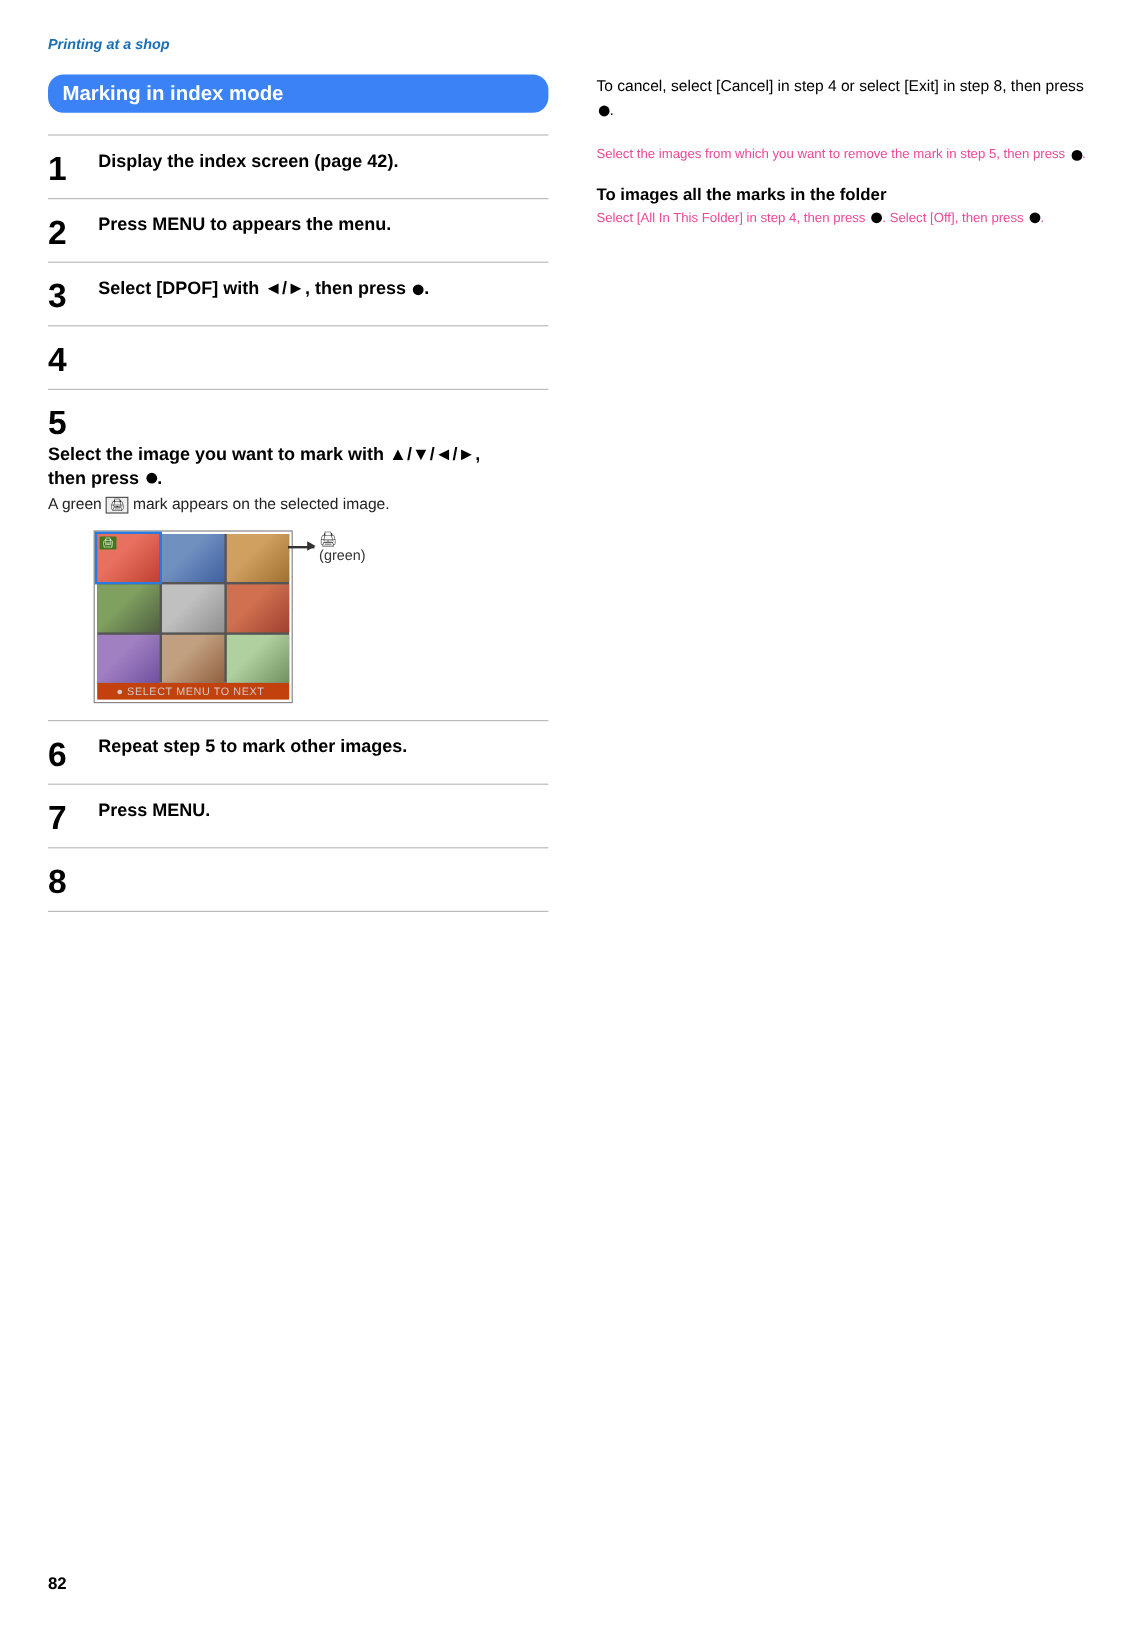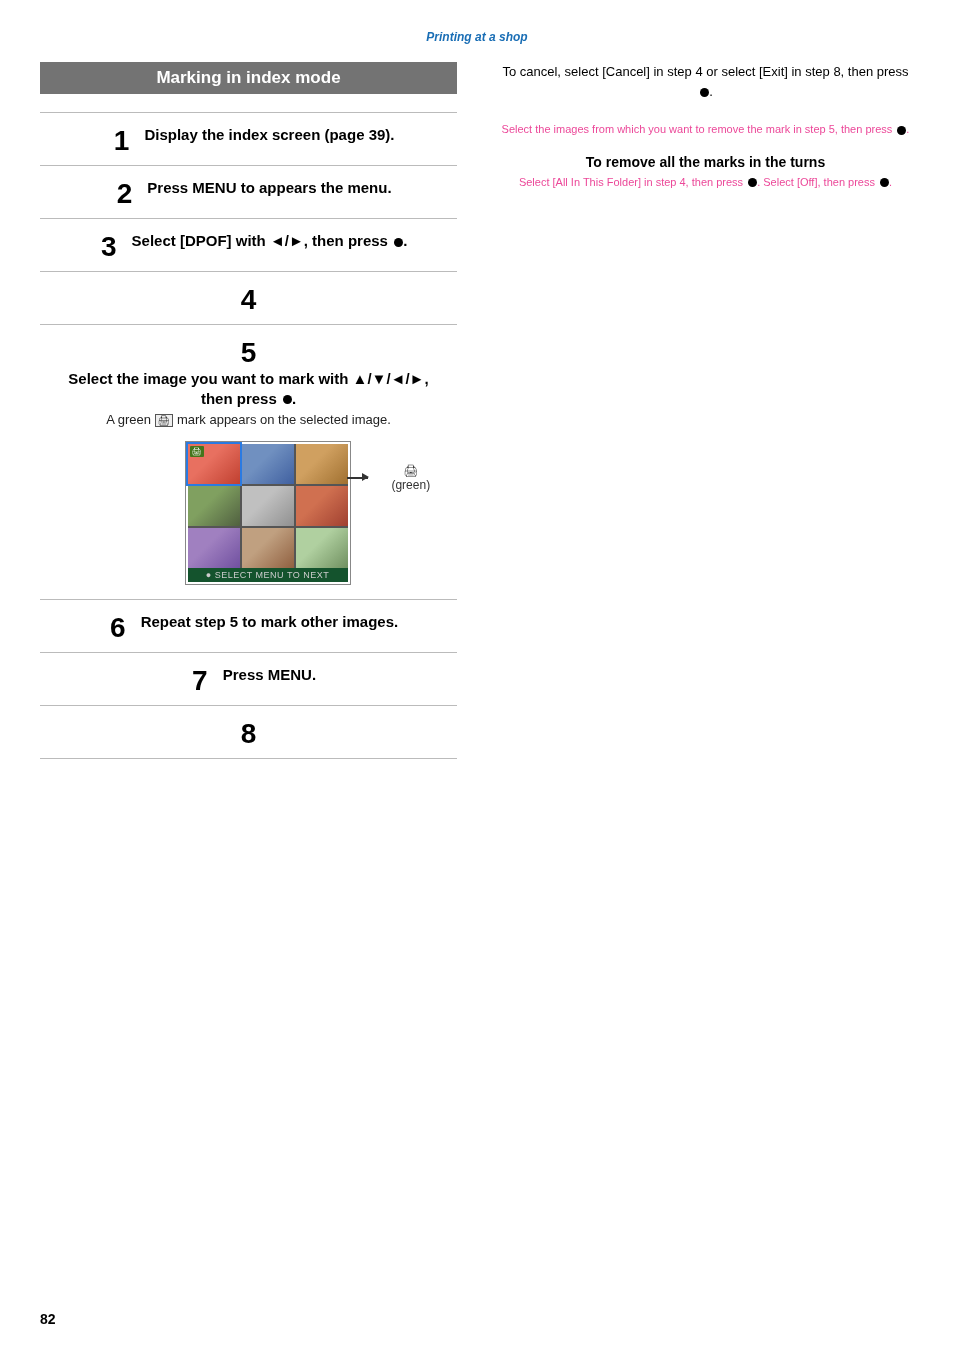--- a/index.html
+++ b/index.html
@@ -10,21 +10,20 @@
       font-family: Arial, Helvetica, sans-serif;
       font-size: 14px;
       color: #000;
       position: relative;
     }
     .page {
       width: 954px;
       min-height: 1357px;
       padding: 30px 40px 30px 40px;
       position: relative;
-      text-align: center;
     }
     .top-label {
       color: #1a6eb5;
       font-size: 12px;
       font-style: italic;
       margin-bottom: 18px;
       font-weight: bold;
     }
     .main-content {
       display: flex;
@@ -33,28 +32,29 @@
     .left-col {
       width: 460px;
       padding-right: 30px;
     }
     .right-col {
       width: 440px;
       padding-left: 10px;
       padding-top: 0;
     }
     .section-title-box {
-      background: #737373;
+      background: #3b82f6;
       color: #fff;
       font-size: 17px;
       font-weight: bold;
       padding: 6px 12px;
       margin-bottom: 18px;
       display: inline-block;
       width: 100%;
+      border-radius: 13px;
     }
     .step-block {
       border-top: 1.5px solid #bbb;
       padding: 12px 0 8px 0;
     }
     .step-block:last-child {
       border-bottom: 1.5px solid #bbb;
     }
     .step-number {
       font-size: 28px;
@@ -117,24 +117,24 @@
     .photo-cell-1 { background: linear-gradient(135deg, #e87060 40%, #c04030 100%); }
     .photo-cell-2 { background: linear-gradient(135deg, #7090c0 40%, #4060a0 100%); }
     .photo-cell-3 { background: linear-gradient(135deg, #d0a060 40%, #a07030 100%); }
     .photo-cell-4 { background: linear-gradient(135deg, #80a060 40%, #506040 100%); }
     .photo-cell-5 { background: linear-gradient(135deg, #c0c0c0 40%, #909090 100%); }
     .photo-cell-6 { background: linear-gradient(135deg, #d07050 40%, #a04030 100%); }
     .photo-cell-7 { background: linear-gradient(135deg, #a080c0 40%, #7050a0 100%); }
     .photo-cell-8 { background: linear-gradient(135deg, #c0a080 40%, #906040 100%); }
     .photo-cell-9 { background: linear-gradient(135deg, #b0d0a0 40%, #709060 100%); }
     .screen-bottom-bar {
-      background: #14532d;
+      background: #c2410c;
       color: #ccc;
       font-size: 9px;
-      padding: 2px 2px;
+      padding: 2px 16px;
       letter-spacing: 0.5px;
     }
     .green-mark-label {
       font-size: 12px;
       color: #333;
     }
     .right-section-heading {
       font-size: 14px;
       font-weight: bold;
       color: #000;
@@ -187,25 +187,25 @@
       font-size: 8px;
       padding: 1px 2px;
       border-radius: 1px;
     }
     .screen-wrapper {
       position: relative;
       display: inline-block;
     }
     .arrow-and-label {
       position: absolute;
-      top: 23px;
+      top: 0;
       left: 162px;
       display: flex;
       align-items: center;
-      gap: 20px;
+      gap: 4px;
     }
     .horiz-arrow {
       width: 28px;
       height: 2px;
       background: #333;
       position: relative;
     }
     .horiz-arrow::after {
       content: '';
       position: absolute;
@@ -226,21 +226,21 @@
   <div class="main-content">
 
     <div class="left-col">
 
       <div class="section-title-box">Marking in index mode</div>
 
       
       <div class="step-block">
         <span class="step-number">1</span>
         <span class="step-content">
-          <div class="step-main-text">Display the index screen (page 39).</div>
+          <div class="step-main-text">Display the index screen (page 42).</div>
         </span>
       </div>
 
       
       <div class="step-block">
         <span class="step-number">2</span>
         <span class="step-content">
           <div class="step-main-text">Press MENU to appears the menu.</div>
         </span>
       </div>
@@ -317,21 +317,21 @@
     <div class="right-col">
 
       <div class="right-intro">
         To cancel, select [Cancel] in step 4 or select [Exit] in step 8, then press <span class="bullet-circle"></span>.
       </div>
 
       <div class="right-section-text">
         Select the images from which you want to remove the mark in step 5, then press <span class="bullet-circle"></span>.
       </div>
 
-      <div class="right-section-heading">To remove all the marks in the turns</div>
+      <div class="right-section-heading">To images all the marks in the folder</div>
       <div class="right-section-text">
         Select [All In This Folder] in step 4, then press <span class="bullet-circle"></span>. Select [Off], then press <span class="bullet-circle"></span>.
       </div>
 
     </div>
 
   </div>
 
   <div class="page-number">82</div>
 

